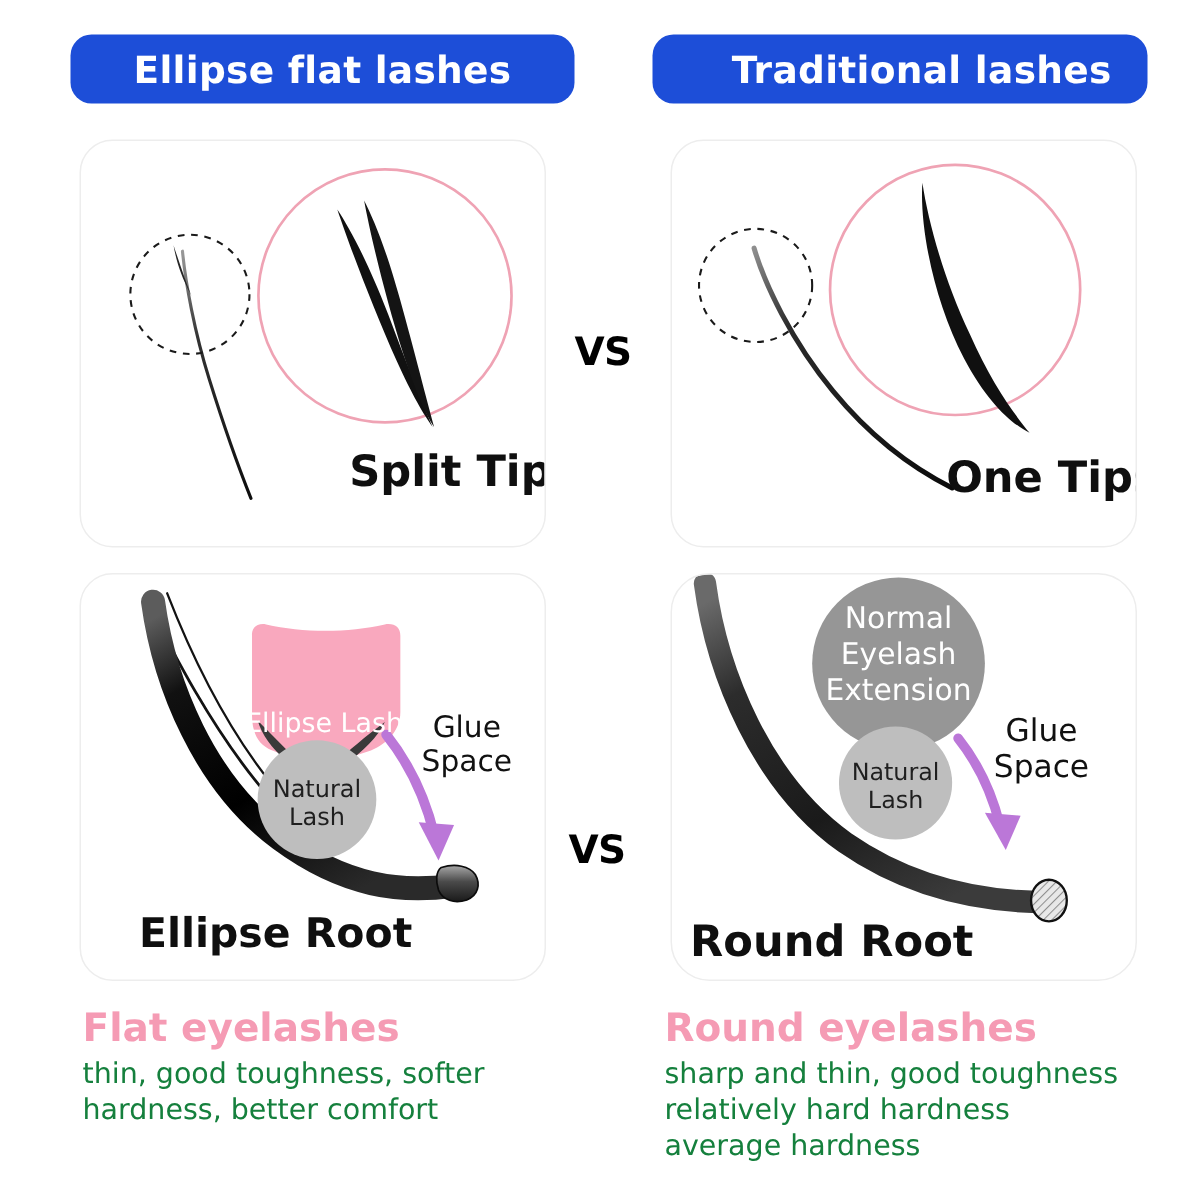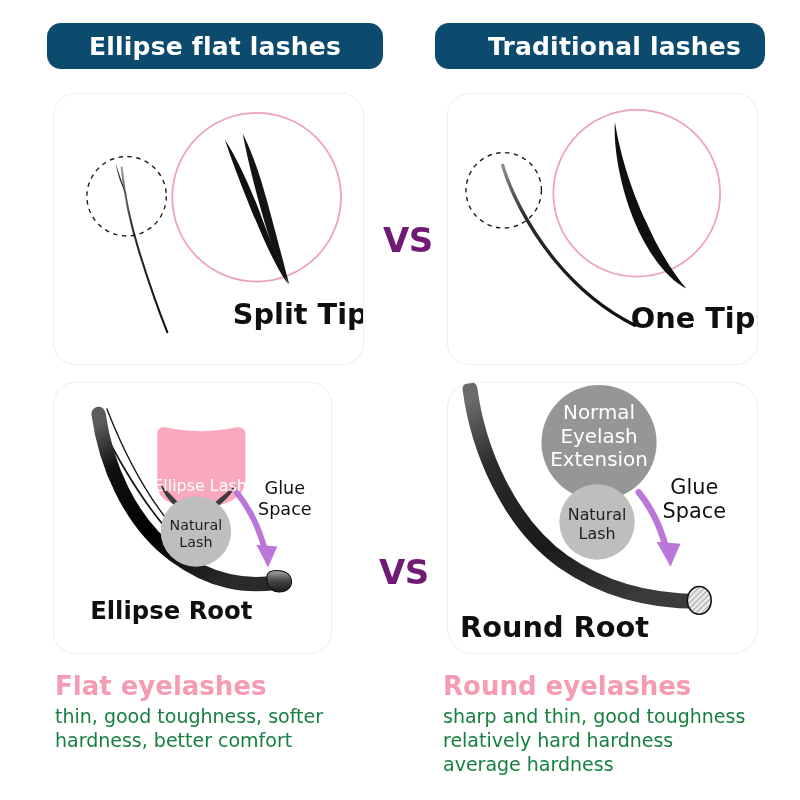--- a/index.html
+++ b/index.html
@@ -19,21 +19,21 @@
     width: 800px;
     height: 800px;
     background: #ffffff;
   }
 
   
   .badge {
     position: absolute;
     height: 46px;
     border-radius: 14px;
-    background: #0c4a6e;
+    background: #1d4ed8;
     color: #ffffff;
     font-size: 25px;
     font-weight: bold;
     letter-spacing: 0.2px;
     display: flex;
     align-items: center;
     justify-content: center;
     box-sizing: border-box;
   }
   .badge-left  { left: 47px;  top: 23px; width: 336px; }
@@ -43,31 +43,31 @@
   .panel {
     position: absolute;
     background: #ffffff;
     border: 1.5px solid #ededed;
     border-radius: 22px;
     box-sizing: border-box;
     overflow: hidden;
   }
   .panel-tl { left: 53px;  top: 93px;  width: 311px; height: 272px; }
   .panel-tr { left: 447px; top: 93px;  width: 311px; height: 272px; }
-  .panel-bl { left: 53px;  top: 382px; width: 279px; height: 272px; padding-left: 16px; }
+  .panel-bl { left: 53px;  top: 382px; width: 311px; height: 272px; padding-left: 16px; }
   .panel-br { left: 447px; top: 382px; width: 311px; height: 272px; border-radius: 26px; }
 
   .panel svg { display: block; width: 100%; height: 100%; }
 
   
   .vs {
     position: absolute;
-    font-size: 34px;
+    font-size: 26px;
     font-weight: bold;
-    color: #701a75;
+    color: #000000;
     letter-spacing: -0.5px;
   }
   .vs-top    { left: 383px; top: 220px; }
   .vs-bottom { left: 379px; top: 552px; }
 
   
   .caption {
     position: absolute;
   }
   .caption-left  { left: 55px;  top: 672px; width: 370px; }

